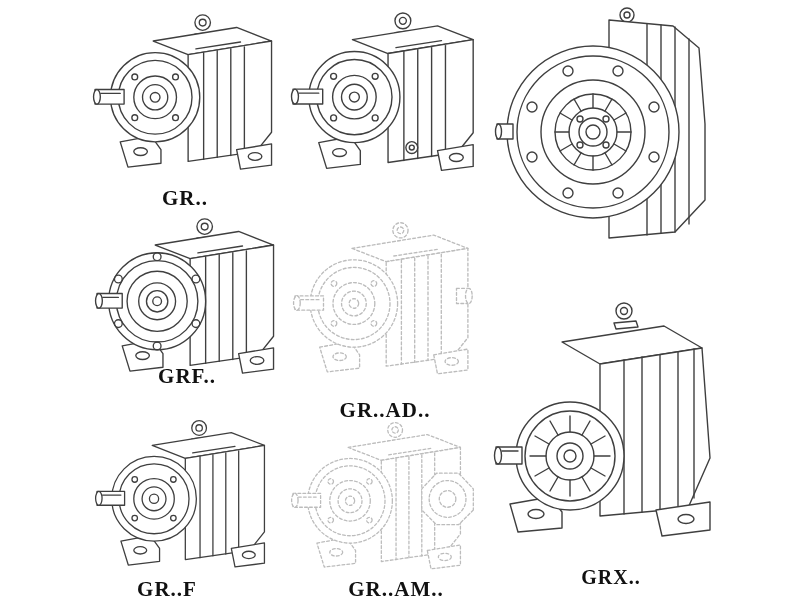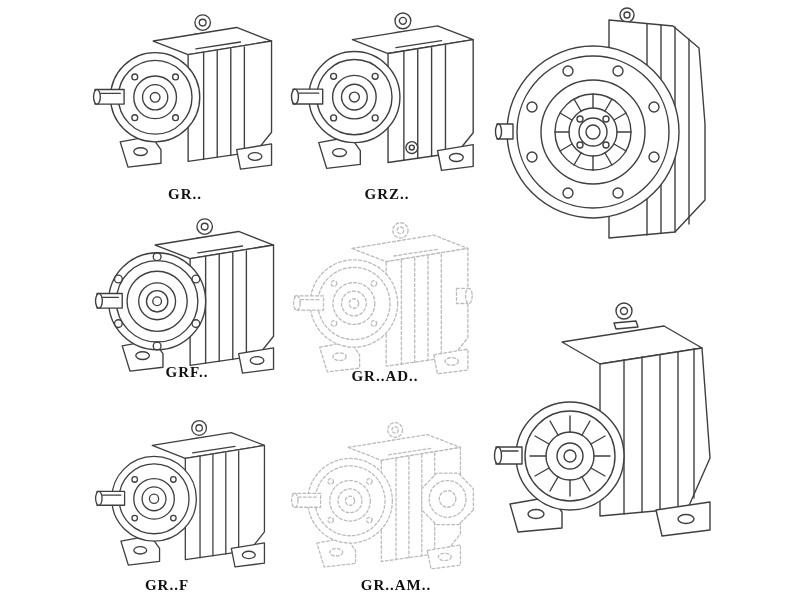--- a/index.html
+++ b/index.html
@@ -8,21 +8,21 @@
     background:var(--bg-color,#ffffff);
     font-family:"Liberation Serif", serif;
   }
   .stage{position:relative;width:800px;height:600px;background:var(--bg-color,#ffffff)}
   svg.canvas{position:absolute;left:0;top:0}
   svg .solid{stroke:var(--line-color,#3f3f3f)}
   svg .ghost{stroke:var(--ghost-color,#bcbcbc);stroke-dasharray:3 2.4}
   svg *{stroke-width:1.4;stroke-linejoin:round;stroke-linecap:round}
   .caption{
     position:absolute;text-align:center;
-    font-weight:bold;font-size:15px;letter-spacing:1px;
+    font-weight:bold;font-size:21px;letter-spacing:1px;
     color:var(--label-color,#111111);
   }
   .caption-lg{font-size:20px}
 </style>
 </head>
 <body>
 
 <div class="stage">
 
   <svg class="canvas" width="800" height="600" viewBox="0 0 800 600" fill="none">
@@ -195,19 +195,19 @@
       <circle cx="168" cy="88" r="20" fill="none"></circle>
       <circle cx="168" cy="88" r="9" fill="none"></circle>
     </g>
 
     <g class="solid" transform="translate(496,298)">
       <use href="#gb-grx"></use>
     </g>
   </svg>
 
   <div class="caption" style="left:95px;top:186px;width:180px">GR..</div>
-  <div class="caption" style="left:293px;top:186px;width:188px">GRZ..</div>
   <div class="caption" style="left:97px;top:364px;width:180px">GRF..</div>
-  <div class="caption" style="left:295px;top:368px;width:180px">GR..AD..</div>
+  <div class="caption" style="left:295px;top:398px;width:180px">GR..AD..</div>
   <div class="caption" style="left:82px;top:577px;width:170px">GR..F</div>
   <div class="caption" style="left:306px;top:577px;width:180px">GR..AM..</div>
+  <div class="caption caption-lg" style="left:496px;top:566px;width:230px">GRX..</div>
 
 </div>
 
 </body></html>

